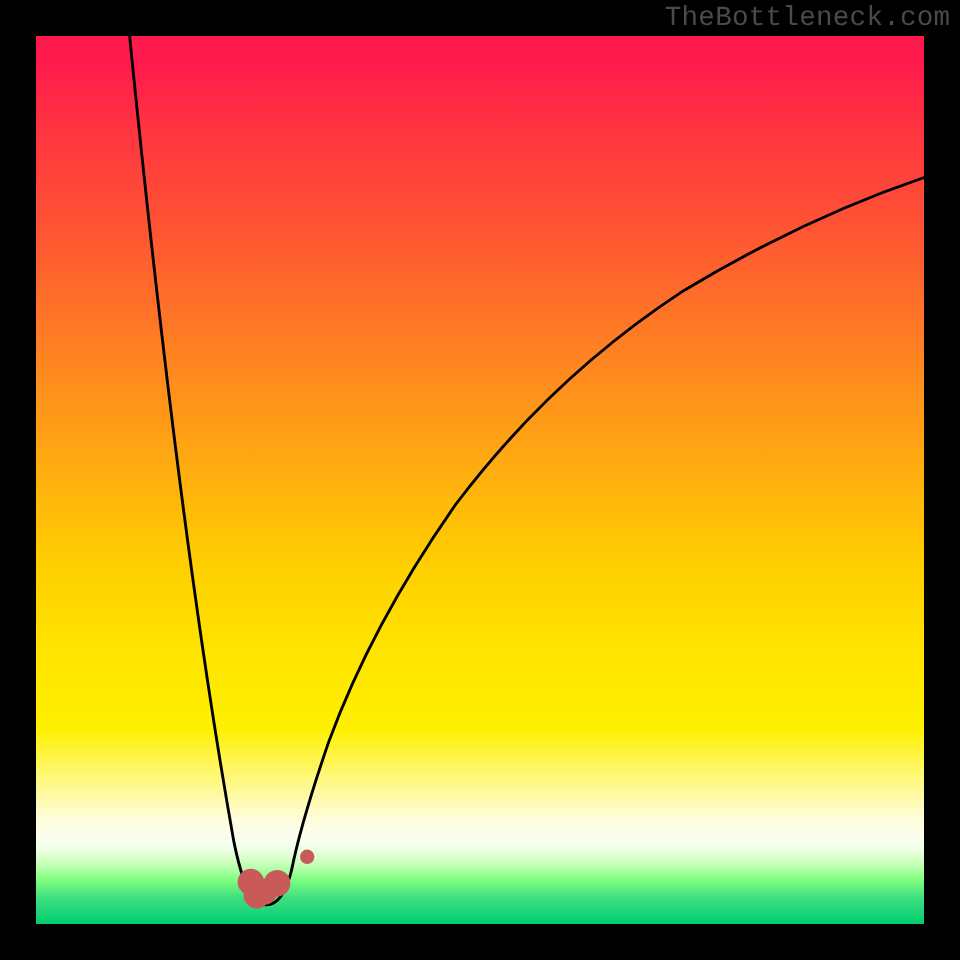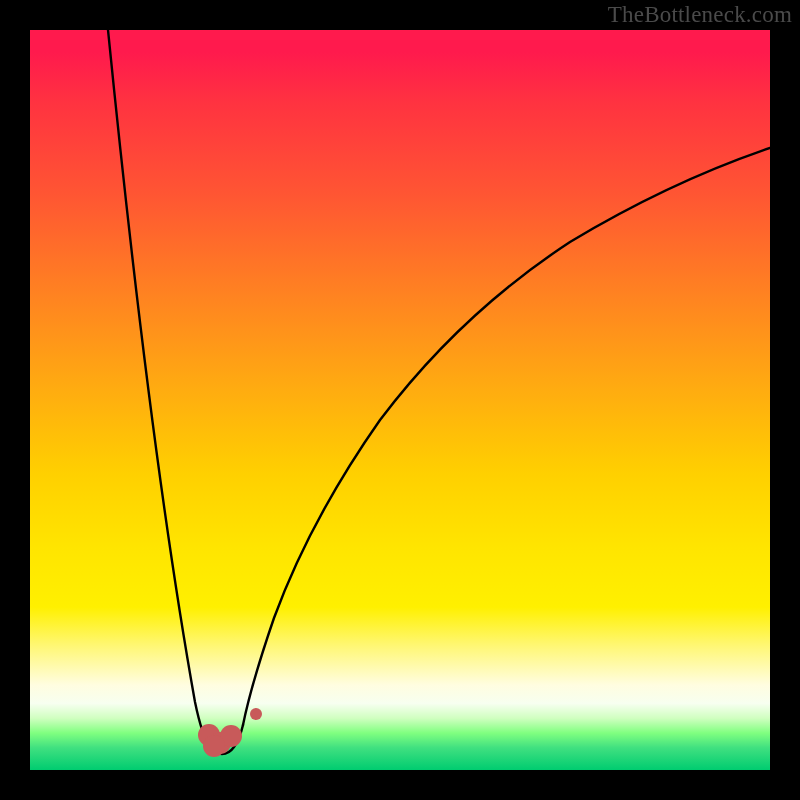--- a/index.html
+++ b/index.html
@@ -41,21 +41,21 @@
       #00cc70 100%
     );
   }
   .watermark {
     position: absolute;
     top: 2px;
     right: 8px;
     color: #4a4a4a;
     font-size: 23px;
     letter-spacing: 0.2px;
-    font-family: Liberation Serif, serif;
+    font-family: Liberation Mono, monospace;
     user-select: none;
   }
   svg.curves {
     position: absolute;
     inset: 0;
   }
   .marker {
     position: absolute;
     background: #c85a5a;
     border-radius: 50%;

